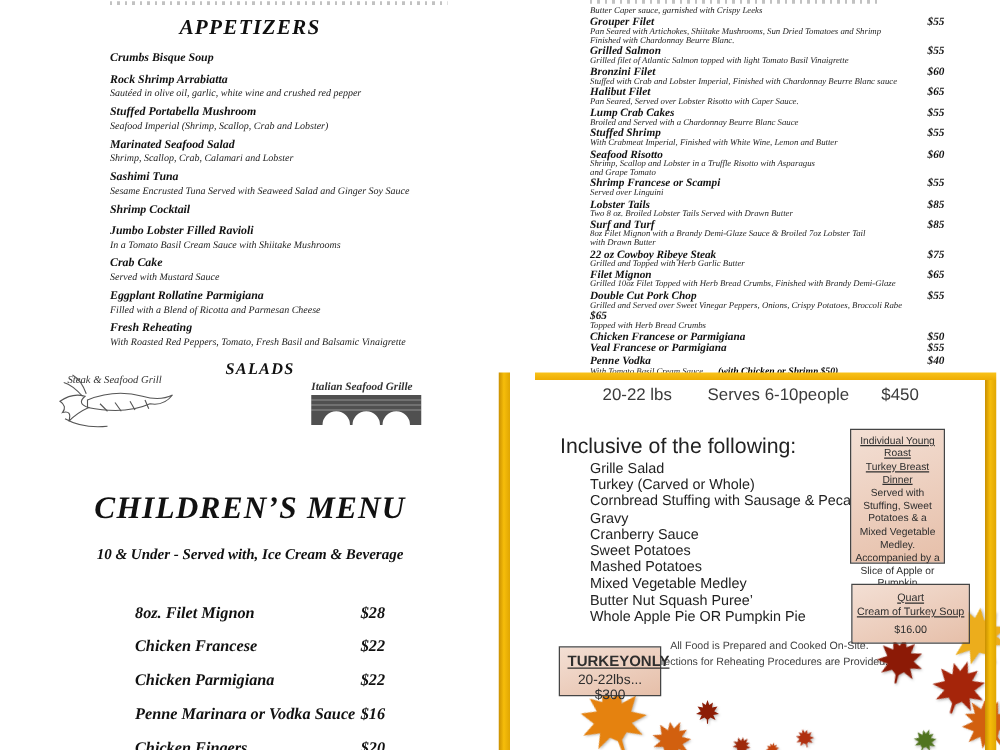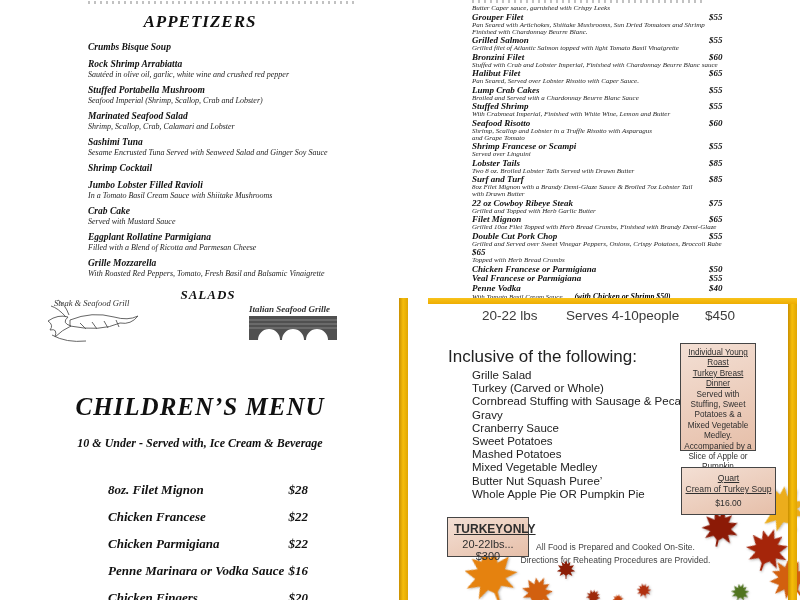--- a/index.html
+++ b/index.html
@@ -33,21 +33,21 @@
   #childrens-items{margin-top:32px;padding:0 72px 0 88px;text-align:left;}
   .kid-row{display:flex;justify-content:space-between;margin-bottom:13px;
     font-style:italic;font-weight:bold;font-size:13px;line-height:14px;text-align:center;}
 
   
   #entrees-col{left:472px;top:0;width:300px;}
   #entrees-col .cut-strip{width:230px;margin-bottom:1px;}
   .partial-line{font-style:italic;font-size:7px;line-height:8px;color:#222;}
   .entree{margin-bottom:.5px;}
   .e-row{display:flex;line-height:9px;margin-top:.5px;}
-  .e-name{width:237px;font-style:italic;font-weight:bold;font-size:9px;}
+  .e-name{width:270px;font-style:italic;font-weight:bold;font-size:9px;}
   .e-price{font-style:italic;font-weight:bold;font-size:9px;}
   .e-desc{font-style:italic;font-size:7px;line-height:7px;color:#1f1f1f;}
   .e-note{font-style:italic;font-weight:bold;font-size:7.8px;margin-left:12px;color:#000;margin-top:48px;}
 
   
   .gold-v{background:linear-gradient(90deg,#c98f00,#f6bd0a 45%,#e0a603);z-index:3;}
   #gold-left{left:399px;top:298px;width:9px;height:302px;}
   #gold-right{left:788px;top:304px;width:9px;height:296px;}
   #gold-top{left:428px;top:298px;width:369px;height:6px;z-index:3;
     background:linear-gradient(180deg,#f8c21a,#eead03);}
@@ -61,21 +61,21 @@
 
   .tan-box{background:linear-gradient(160deg,#f3dfd4,#e6bfa9);border:1.5px solid #454545;
     z-index:2;box-sizing:border-box;text-align:center;color:#2e2e2e;}
   #individual-box{left:680px;top:343px;width:76px;height:108px;padding:4px 3px;
     font-size:8.2px;line-height:10.4px;}
   #soup-box{left:681px;top:467px;width:95px;height:48px;padding:5px 2px;
     font-size:8.6px;line-height:11px;}
   #turkey-only-box{left:447px;top:517px;width:82px;height:40px;padding:4px 6px;text-align:center;}
   #turkey-only-title{font-weight:bold;font-size:12px;text-decoration:underline;}
   #turkey-only-sub{font-size:11px;margin-top:2px;}
-  #prep-note{left:513px;top:541px;width:205px;text-align:center;
+  #prep-note{left:513px;top:510px;width:205px;text-align:center;
     font-size:8.5px;line-height:12.5px;color:#3f3f3f;}
 
   
   .leaf{position:absolute;z-index:1;filter:drop-shadow(1px 1px 1px rgba(0,0,0,.25));}
 
   
   .logo-text{font-style:italic;fill:#333;}
 </style>
 </head>
 <body>
@@ -126,21 +126,21 @@
       <div class="ap-name">Crab Cake</div>
       <div class="ap-desc">Served with Mustard Sauce</div>
     </div>
 
     <div class="ap-item">
       <div class="ap-name">Eggplant Rollatine Parmigiana</div>
       <div class="ap-desc">Filled with a Blend of Ricotta and Parmesan Cheese</div>
     </div>
 
     <div class="ap-item">
-      <div class="ap-name">Grille Mozzarella</div>
+      <div class="ap-name">Fresh Reheating</div>
       <div class="ap-desc">With Roasted Red Peppers, Tomato, Fresh Basil and Balsamic Vinaigrette</div>
     </div>
   </div>
 
   <div class="abs" id="salads-heading">SALADS</div>
 
   <div class="abs" id="logo-left">
     <svg width="112" height="54" viewBox="0 0 112 54">
       <text x="14" y="11" font-size="8.5" class="logo-text" font-family="Liberation Serif, serif">Steak &amp; Seafood Grill</text>
       <g fill="none" stroke="#555" stroke-width="0.9">
@@ -332,21 +332,21 @@
     <div class="e-desc">With Tomato Basil Cream Sauce<span class="e-note">(with Chicken or Shrimp $50)</span></div>
         </div>
   </div>
   </div>
 
   <div class="abs gold-v" id="gold-left"></div>
   <div class="abs" id="gold-top"></div>
   <div class="abs gold-v" id="gold-right"></div>
 
   <div class="abs sans size-item" id="size-lbs">20-22 lbs</div>
-  <div class="abs sans size-item" id="size-serves">Serves 4-10people</div>
+  <div class="abs sans size-item" id="size-serves">Serves 6-10people</div>
   <div class="abs sans size-item" id="size-price">$450</div>
 
   <div class="abs sans" id="inclusive-heading">Inclusive of the following:</div>
   <div class="abs sans" id="inclusive-list">
     <div class="inc-item">Grille Salad</div>
 
     <div class="inc-item">Turkey (Carved or Whole)</div>
 
     <div class="inc-item">Cornbread Stuffing with Sausage &amp; Pecans</div>
 

